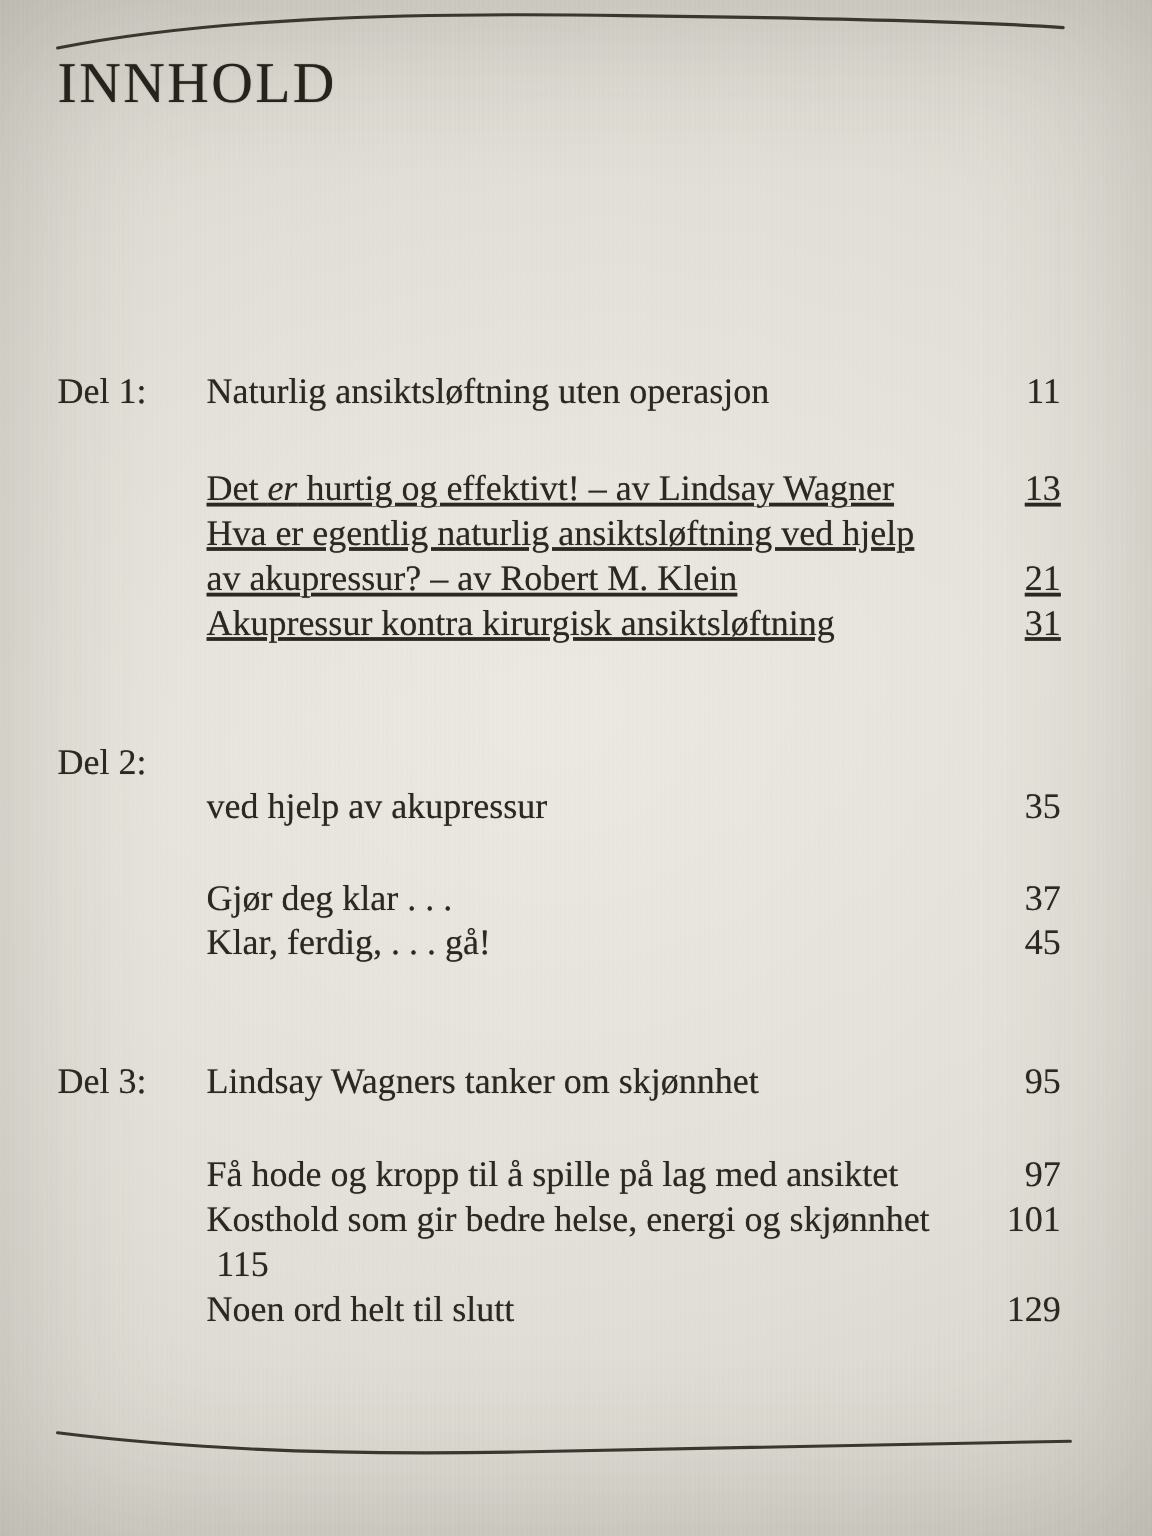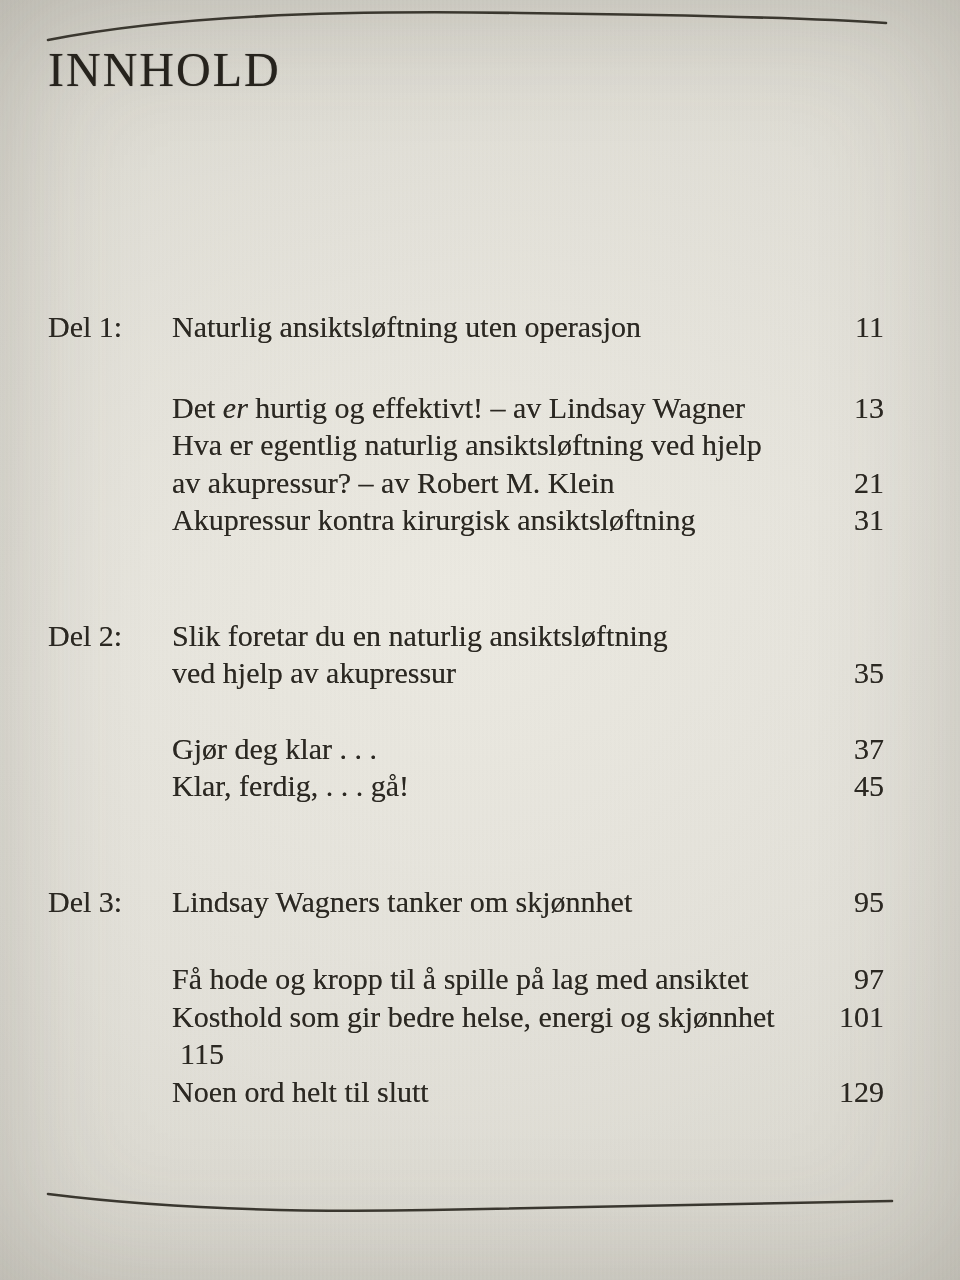--- a/index.html
+++ b/index.html
@@ -38,21 +38,21 @@
     font-weight: 400;
     letter-spacing: 2px;
     line-height: 52px;
     color: #26231d;
     text-shadow: 0 0 1px rgba(38,35,29,0.55);
   }
   .section { margin: 0; }
   .sec-1 { margin-top: 212px; }
   .sec-2 { margin-top: 78px; }
   .sec-3 { margin-top: 78px; }
-  .entries-1 { margin-top: 43px; }
+  .entries-1 { margin-top: 43px; text-decoration: underline; }
   .entries-2 { margin-top: 38px; }
   .entries-3 { margin-top: 40px; }
   .row {
     display: flex;
     align-items: baseline;
     font-size: 30px;
     line-height: 37.5px;
     white-space: nowrap;
     text-shadow: 0 0 0.6px rgba(43,40,34,0.6);
   }
@@ -101,21 +101,20 @@
         <span class="col-label"></span>
         <span class="col-text">Akupressur kontra kirurgisk ansiktsløftning</span>
         <span class="col-page">31</span>
       </div>
     </div>
   </div>
 
   <div class="section sec-2">
     <div class="row">
       <span class="col-label">Del 2:</span>
-      <span class="col-text">Slik foretar du en naturlig ansiktsløftning</span>
       <span class="col-page"></span>
     </div>
     <div class="row">
       <span class="col-label"></span>
       <span class="col-text">ved hjelp av akupressur</span>
       <span class="col-page">35</span>
     </div>
     <div class="entries entries-2">
       <div class="row">
         <span class="col-label"></span>

